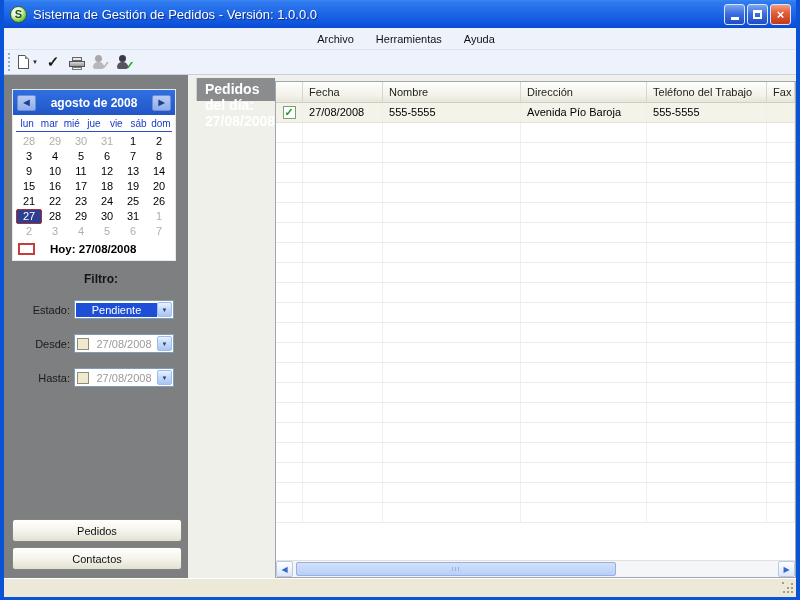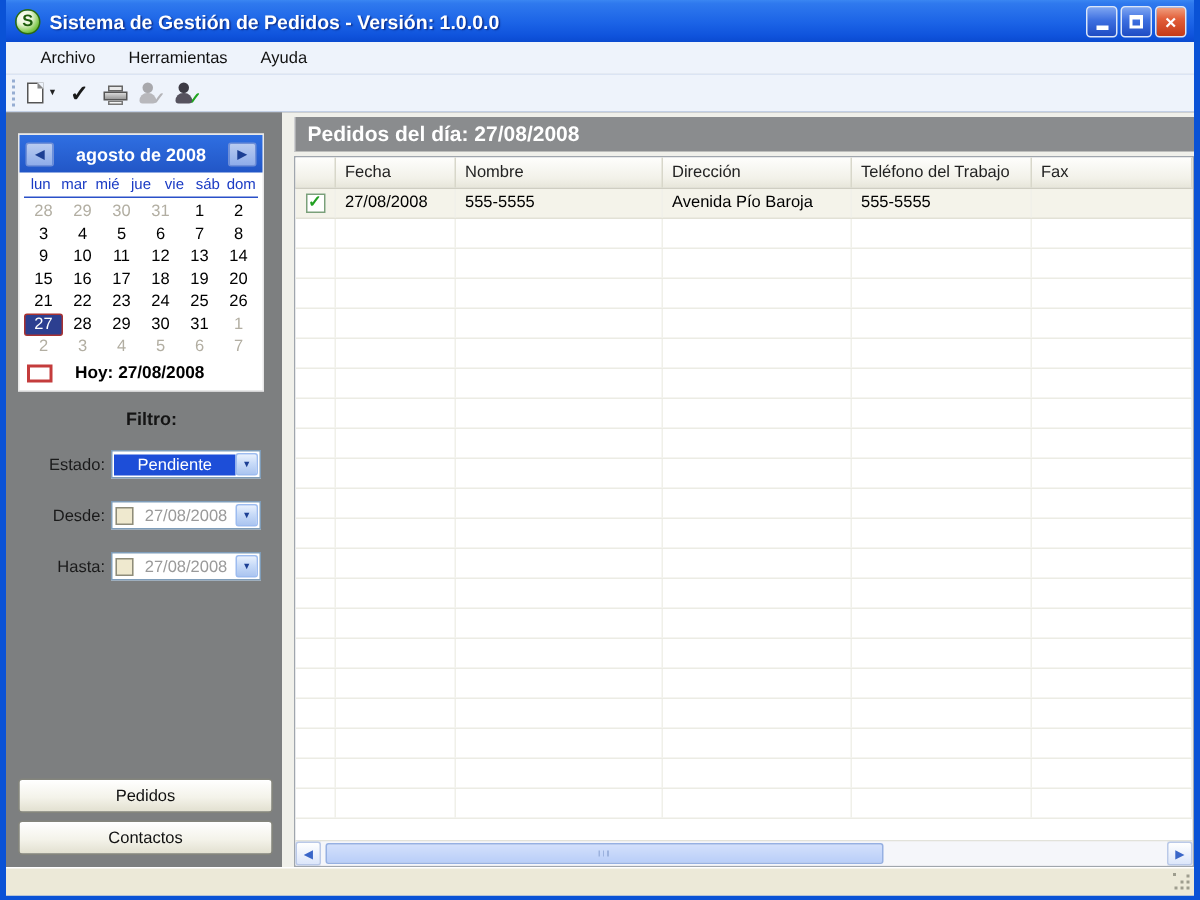--- a/index.html
+++ b/index.html
@@ -11,33 +11,33 @@
             background:#ece9d8; }
 
   
   .titlebar { height:28px; flex:0 0 28px; display:flex; align-items:center; padding:0 5px 0 6px;
               background:linear-gradient(180deg,#3a86f2 0%,#2f79ee 8%,#1b63e6 55%,#0f53dc 85%,#0a4ad0 100%);
               color:#fff; }
   .app-icon { width:17px; height:17px; border-radius:50%; margin-right:6px; flex:0 0 17px;
               background:radial-gradient(circle at 35% 30%, #ffffff 0%, #e8f5d8 35%, #7ec84a 70%, #3f8f1f 100%);
               border:1px solid #2a6a12; color:#1c5c0c; font-size:11px; font-weight:bold;
               text-align:center; line-height:15px; }
-  .title-text { font-size:13px; font-weight:bold; text-shadow:1px 1px 1px rgba(0,0,60,.55); flex:1;
+  .title-text { font-size:13px; font-weight:normal; text-shadow:1px 1px 1px rgba(0,0,60,.55); flex:1;
                 white-space:nowrap; overflow:hidden; }
   .winbtns { display:flex; gap:2px; }
   .wbtn { width:21px; height:21px; border-radius:3px; border:1px solid #dce6f8;
           display:flex; align-items:center; justify-content:center; color:#fff; }
   .wbtn.minmax { background:linear-gradient(180deg,#7da5f2 0%,#3d6fe0 45%,#1e4cc4 100%); }
   .wbtn.close { background:linear-gradient(180deg,#f0a080 0%,#e25f3a 40%,#c43a18 100%); font-size:13px; font-weight:bold; }
   .glyph-min { width:8px; height:3px; background:#fff; margin-top:9px; }
   .glyph-max { width:9px; height:9px; border:2px solid #fff; border-top-width:3px; }
 
   
   .menubar { height:21px; flex:0 0 21px; background:#eef3fb; display:flex; align-items:center;
-             padding-left:12px; font-size:11px; color:#111; }
+             padding-left:12px; font-size:11px; color:#111;justify-content:center; }
   .menu-item { padding:3px 11px; cursor:default; }
 
   
   .toolbar { height:26px; flex:0 0 26px; background:#eef3fb; border-top:1px solid #dbe4f3;
              border-bottom:1px solid #c3d0e5; display:flex; align-items:center; padding-left:3px; }
   .tb-grip { width:3px; height:18px; border-left:2px dotted #96add2; margin:0 5px 0 1px; }
   .tb-btn { height:22px; min-width:22px; display:flex; align-items:center; justify-content:center;
             margin-right:2px; padding:0 2px; border-radius:2px; }
   .tb-check { font-size:15px; font-weight:bold; color:#1a1a1a; }
   .doc-shape { width:11px; height:14px; background:#fff; border:1px solid #555; position:relative; }
@@ -91,21 +91,21 @@
   .date-check { width:12px; height:12px; background:#efe9cf; border:1px solid #8e8c7a; margin:0 2px 0 1px; flex:0 0 12px; }
 
   .sb-spacer { flex:1; }
   .navbtn { height:23px; margin:3px 2px 2px 0; background:linear-gradient(#ffffff,#f4f3ea 55%,#e2e0d0);
             border:1px solid #84857c; border-radius:3px; font-size:11px; color:#111;
             font-family:"Liberation Sans",sans-serif; box-shadow:0 1px 0 rgba(255,255,255,.6) inset; }
 
   .splitter { width:8px; flex:0 0 8px; background:#f0f0ea; }
 
   
-  .main { flex:1; display:flex; flex-direction:column; background:#f0f0ea; min-width:0; padding-top:3px; }
+  .main { flex:1; display:flex; flex-direction:row; background:#f0f0ea; min-width:0; padding-top:3px; }
   .main-header { height:23px; flex:0 0 23px; background:#8a8c8e; color:#fff; font-size:14px; font-weight:bold;
                  padding:3px 0 0 8px; border-left:1px solid #cfd0d2; }
   .tablewrap { flex:1; min-height:0; margin-top:3px; border:1px solid #a0a6ad; background:#fff;
                display:flex; flex-direction:column; }
   .thead { display:grid; height:21px; flex:0 0 21px; background:linear-gradient(#fefefc,#f2f1e9 70%,#e7e6da);
            border-bottom:1px solid #cfcec2; font-size:11px; color:#222; }
   .th { padding:4px 0 0 6px; border-right:1px solid #d8d7ca; white-space:nowrap; overflow:hidden; }
   .tbody { flex:1; min-height:0; overflow:hidden; background:#fff; }
   .trow { display:grid; height:20px; border-bottom:1px solid #ececE4; font-size:11px; color:#000; }
   .trow .td { border-right:1px solid #f0f0e9; padding-left:6px; line-height:19px; white-space:nowrap; overflow:hidden; }

